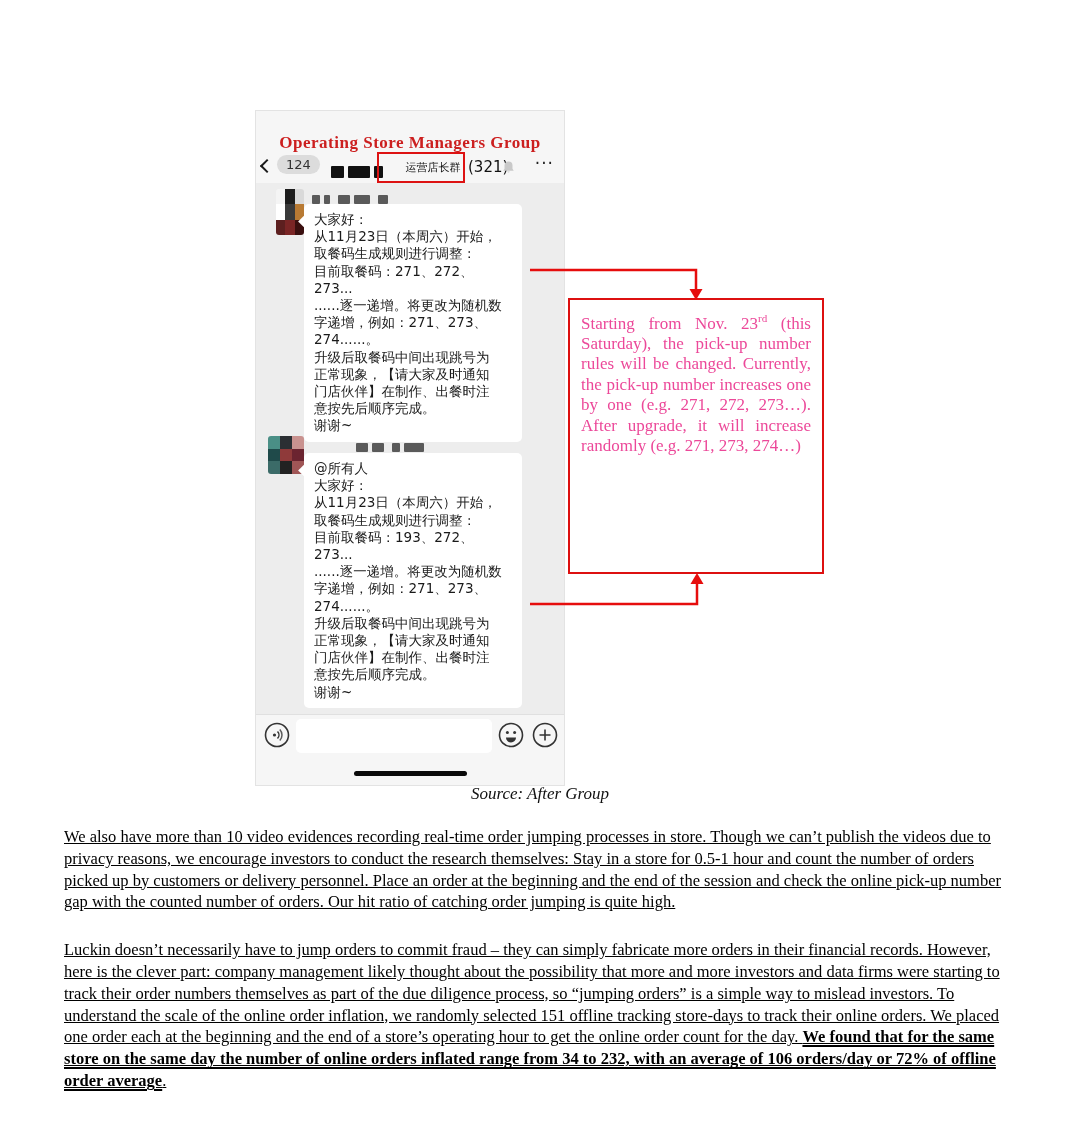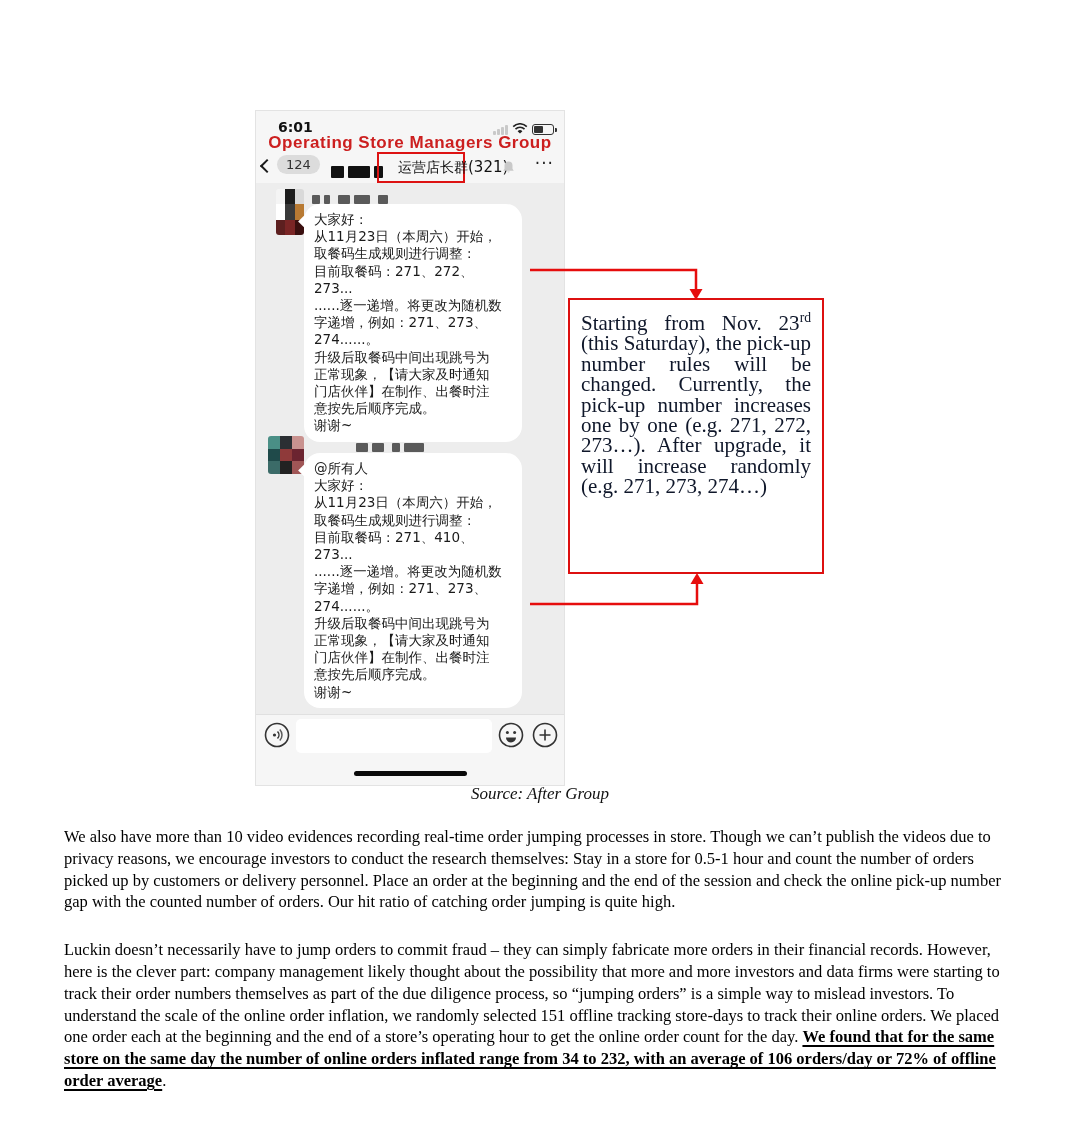--- a/index.html
+++ b/index.html
@@ -15,50 +15,50 @@
   .time { position:absolute; left:22px; top:8px; font-size:14px; font-weight:bold; color:#111; }
   .status-icons { position:absolute; right:10px; top:9px; display:flex; align-items:center; gap:4px; }
   .cell-bars { display:flex; align-items:flex-end; gap:1px; }
   .cell-bars i { display:block; width:3px; background:#c9c9c9; border-radius:1px; }
   .battery { width:22px; height:11px; border:1.5px solid #333; border-radius:3px; position:relative; }
   .battery::after { content:""; position:absolute; right:-4px; top:2.5px; width:2px; height:4px;
                     background:#333; border-radius:0 1px 1px 0; }
   .battery i { position:absolute; left:1px; top:1px; bottom:1px; width:45%; background:#333; border-radius:1px; }
 
   .red-label { position:absolute; left:0; top:22px; width:100%; text-align:center;
-               font-family:Liberation Sans, sans-serif; font-size:17px; font-weight:600;
+               font-family:Liberation Serif, serif; font-size:17px; font-weight:600;
                color:#cc1f1f; letter-spacing:0.5px; z-index:5; }
 
   .navrow { position:absolute; left:0; top:40px; width:100%; height:32px;
             font-family:"DejaVu Sans", sans-serif; }
   .back { position:absolute; left:6px; top:4px; display:flex; align-items:center; gap:5px; cursor:pointer; }
   .chev { width:10px; height:10px; border-left:2.5px solid #1a1a1a; border-bottom:2.5px solid #1a1a1a;
           transform:rotate(45deg); margin-top:3px; }
   .badge { background:#dcdcdc; color:#333; border-radius:11px; padding:2px 9px; font-size:13px; }
   .redact { display:inline-block; background:#111; height:12px; vertical-align:middle;
             margin-right:4px; border-radius:1px; }
   .nav-redacts { position:absolute; left:75px; top:10px; }
   .group-box { position:absolute; left:121px; top:1px; width:88px; height:31px;
                border:2.5px solid #dd1212; display:flex; align-items:center; justify-content:center; z-index:4; }
-  .group-name { font-size:14px; color:#111; white-space:nowrap;margin-left:24px; }
+  .group-name { font-size:11px; color:#111; white-space:nowrap;margin-left:24px; }
   .group-count { position:absolute; left:212px; top:7px; font-size:15px; color:#111; }
   .bell { position:absolute; left:246px; top:8px; }
   .more-dots { position:absolute; right:10px; top:2px; font-size:17px; color:#222;
                letter-spacing:1px; cursor:pointer; }
 
   
   .avatar { position:absolute; display:grid; grid-template-columns:1fr 1fr 1fr; overflow:hidden; border-radius:3px; }
   .avatar i { display:block; }
   .av1 { left:20px; top:78px; width:28px; height:46px; }
   .av2 { left:12px; top:325px; width:36px; height:38px; }
   .name-redacts { position:absolute; }
   .name-redacts .redact { height:9px; background:#5a5a5a; }
   .nr1 { left:56px; top:78px; }
   .nr2 { left:100px; top:326px; }
-  .bubble { position:absolute; left:48px; width:218px; background:#fff; border-radius:16px;
+  .bubble { position:absolute; left:48px; width:218px; background:#fff; border-radius:5px;
             padding:7px 10px; font-family:"DejaVu Sans", sans-serif; font-size:13.5px;
             line-height:17.2px; color:#1a1a1a; white-space:pre-line; }
   .bubble::before { content:""; position:absolute; left:-4px; top:13px; width:9px; height:9px;
                     background:#fff; transform:rotate(45deg); }
   .bub1 { top:93px; min-height:220px; }
   .bub2 { top:342px; min-height:238px; }
 
   
   .inputbar { position:absolute; left:0; bottom:0; width:100%; height:71px;
               background:#f6f6f6; border-top:1px solid #e0e0e0; }
@@ -69,61 +69,40 @@
                border:none; border-radius:5px; font-size:15px; padding:0 8px;
                font-family:"DejaVu Sans", sans-serif; }
   .emoji { left:242px; }
   .plus { left:276px; }
   .home-indicator { position:absolute; left:98px; bottom:9px; width:113px; height:5px;
                     background:#0a0a0a; border-radius:3px; }
 
   
   .anno-box { position:absolute; left:568px; top:298px; width:256px; height:276px;
               border:2.5px solid #dd1010; background:#fff; padding:8px 11px;
-              font-family:"Liberation Serif", serif; font-size:21px; line-height:20.4px;
-              color:#0f172a; text-align:justify; }
+              font-family:"Liberation Serif", serif; font-size:17px; line-height:20.4px;
+              color:#ec4899; text-align:justify; }
   .anno-box p { margin:0; }
   .anno-box sup { font-size:0.65em; }
   .arrows { position:absolute; left:530px; top:250px; width:320px; height:380px; pointer-events:none; }
 
   
   .caption { position:absolute; left:0; top:784px; width:100%; text-align:center;
              font-style:italic; font-size:17px; color:#111; }
   .bodytext { position:absolute; left:64px; top:826px; width:953px;
-              font-size:16.5px; line-height:21.8px; color:#000; }
+              font-size:16.5px; line-height:21.8px; color:#000;text-decoration:underline; }
   .bodytext p + p { margin-top:26px; }
   .emph { font-weight:bold; text-decoration:underline; text-decoration-thickness:2px; text-underline-offset:3px; }
 </style>
 </head>
 <body>
 
 <div class="phone">
   <div class="phone-top"></div>
 
-  <div class="statusbar">
-    <span class="time">6:01</span>
-    <span class="status-icons">
-      <span class="cell-bars">
-        <i style="height:4px"></i>
-          <i style="height:6px"></i>
-          <i style="height:8px"></i>
-          <i style="height:10px"></i>
-      </span>
-      <span>
-        <svg width="16" height="12" viewBox="0 0 16 12">
-          <path d="M8 10.5 L5.6 8.2 a3.4 3.4 0 0 1 4.8 0 Z" fill="#222"></path>
-          <path d="M3.5 6.1 a6.4 6.4 0 0 1 9 0" stroke="#222" stroke-width="1.6" fill="none"></path>
-          <path d="M1.2 3.6 a9.6 9.6 0 0 1 13.6 0" stroke="#222" stroke-width="1.6" fill="none"></path>
-        </svg>
-      </span>
-      <span class="battery">
-          <i></i>
-        </span>
-    </span>
-  </div>
 
   <div class="red-label">Operating Store Managers Group</div>
 
   <div class="navrow">
     <span class="back">
       <span class="chev"></span>
       <span class="badge">124</span>
     </span>
     <span class="nav-redacts">
       <span class="redact" style="width:13px"></span><span class="redact" style="width:22px"></span><span class="redact" style="width:9px"></span>
@@ -182,21 +161,21 @@
       <i style="background:#a05656"></i>
   </div>
   <span class="name-redacts nr2">
     <span class="redact" style="width:12px"></span><span class="redact" style="width:12px"></span>
     <span class="redact" style="width:8px"></span><span class="redact" style="width:20px"></span>
   </span>
   <div class="bubble bub2">@所有人
 大家好：
 从11月23日（本周六）开始，
 取餐码生成规则进行调整：
-目前取餐码：271、410、273...
+目前取餐码：193、272、273...
 ......逐一递增。将更改为随机数
 字递增，例如：271、273、
 274......。
 升级后取餐码中间出现跳号为
 正常现象，【请大家及时通知
 门店伙伴】在制作、出餐时注
 意按先后顺序完成。
 谢谢~</div>
 
   <div class="inputbar">

